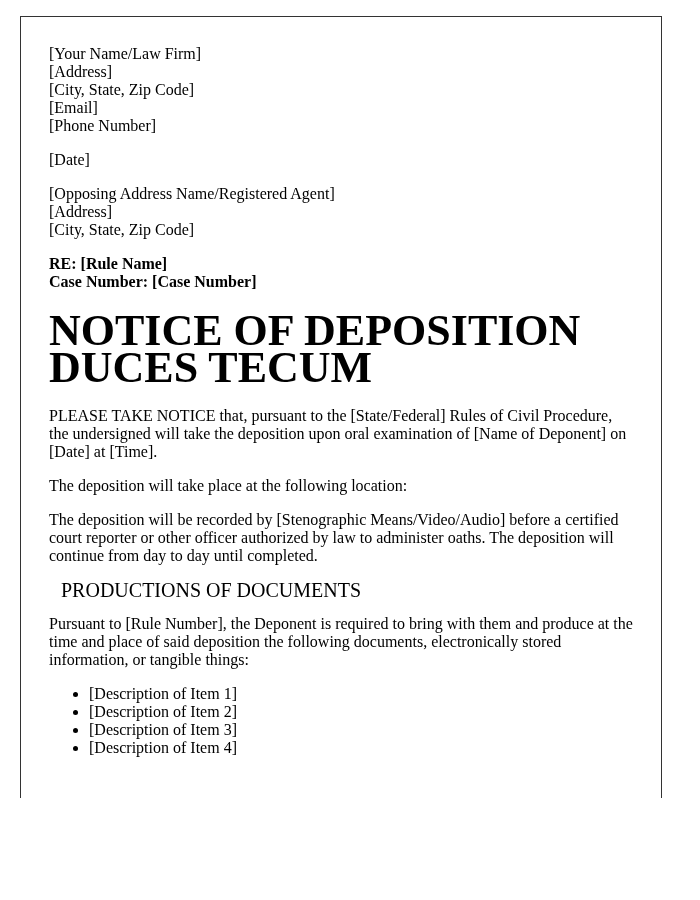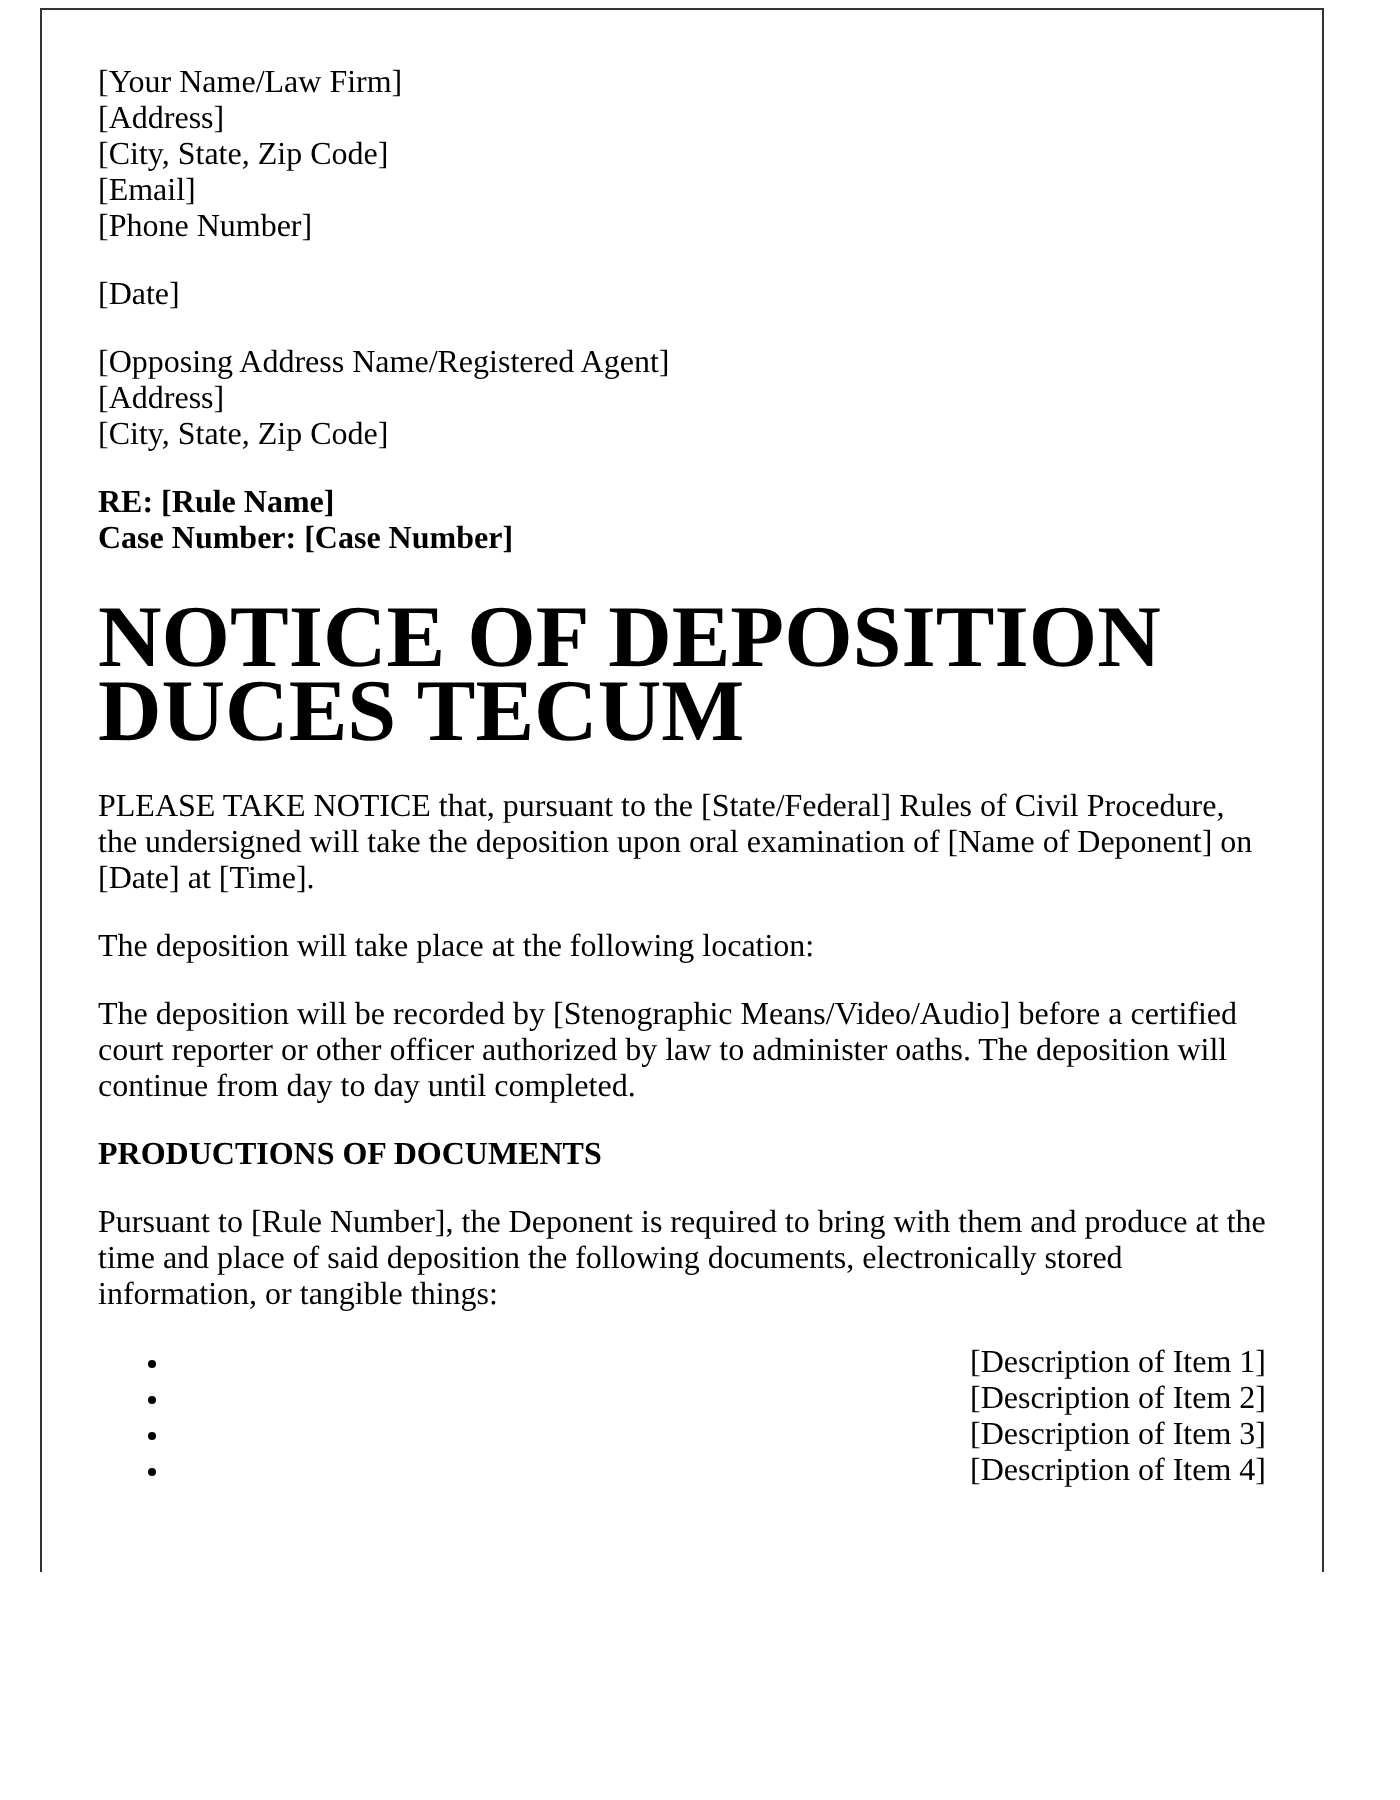--- a/index.html
+++ b/index.html
@@ -12,21 +12,21 @@
       height: 900px;
       position: relative;
       overflow: hidden;
       font-family: "Liberation Serif", "DejaVu Serif", serif;
       font-size: 16px;
       color: #000000;
     }
     .page-clip {
       position: absolute;
       left: 20px;
-      top: 4px;
+      top: 16px;
       width: 642px;
       height: 782px;
       overflow: hidden;
     }
     .page {
       box-sizing: border-box;
       width: 642px;
       min-height: 1100px;
       border: 1px solid #333333;
       padding: 28px 28px 40px 28px;
@@ -42,34 +42,33 @@
     .bold {
       font-weight: bold;
     }
     h1.doc-title {
       font-size: 44px;
       font-weight: bold;
       line-height: 37px;
       margin: 21px 0 21px 0;
     }
     h2.section-heading {
-      font-size: 16px;
-      font-weight: bold;
+      font-size: 20px;
+      font-weight: normal;
       line-height: 18px;
-      margin: 0 0 16px 0;
+      margin: 0 0 16px 12px;
     }
     p.para {
       margin: 0 0 16px 0;
       line-height: 18px;
     }
     ul.items {
       margin: 0 0 16px 0;
       padding-left: 40px;
       line-height: 18px;
-      text-align: right;
     }
     ul.items li {
       margin: 0;
     }
   </style>
 </head>
 <body>
 
 <div class="page-clip">
   <div class="page">

